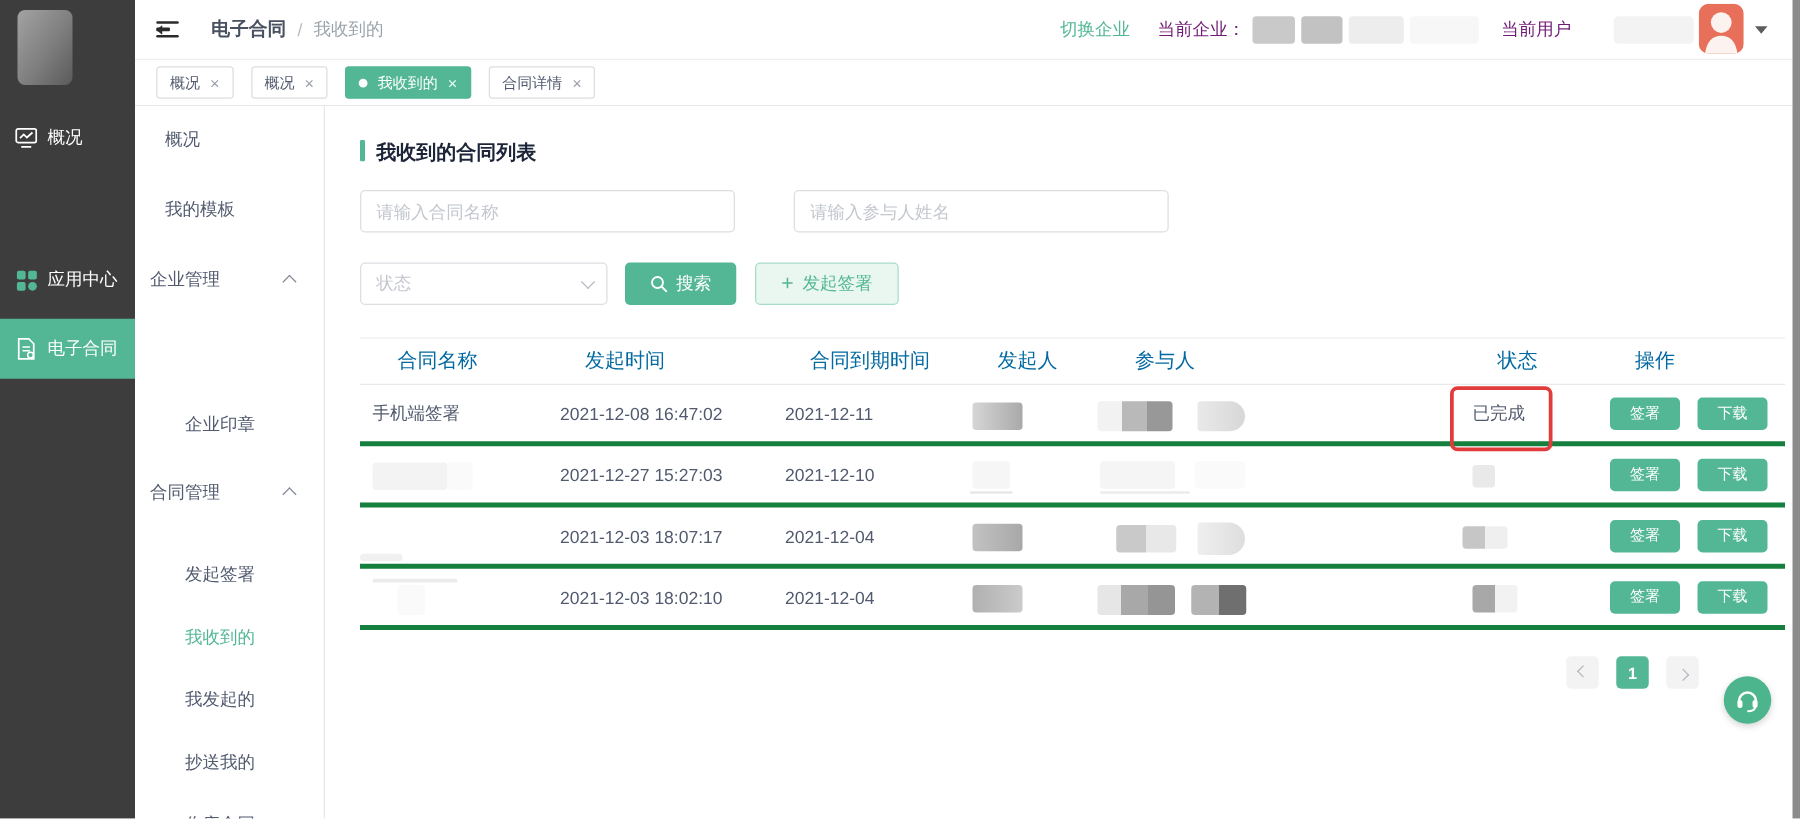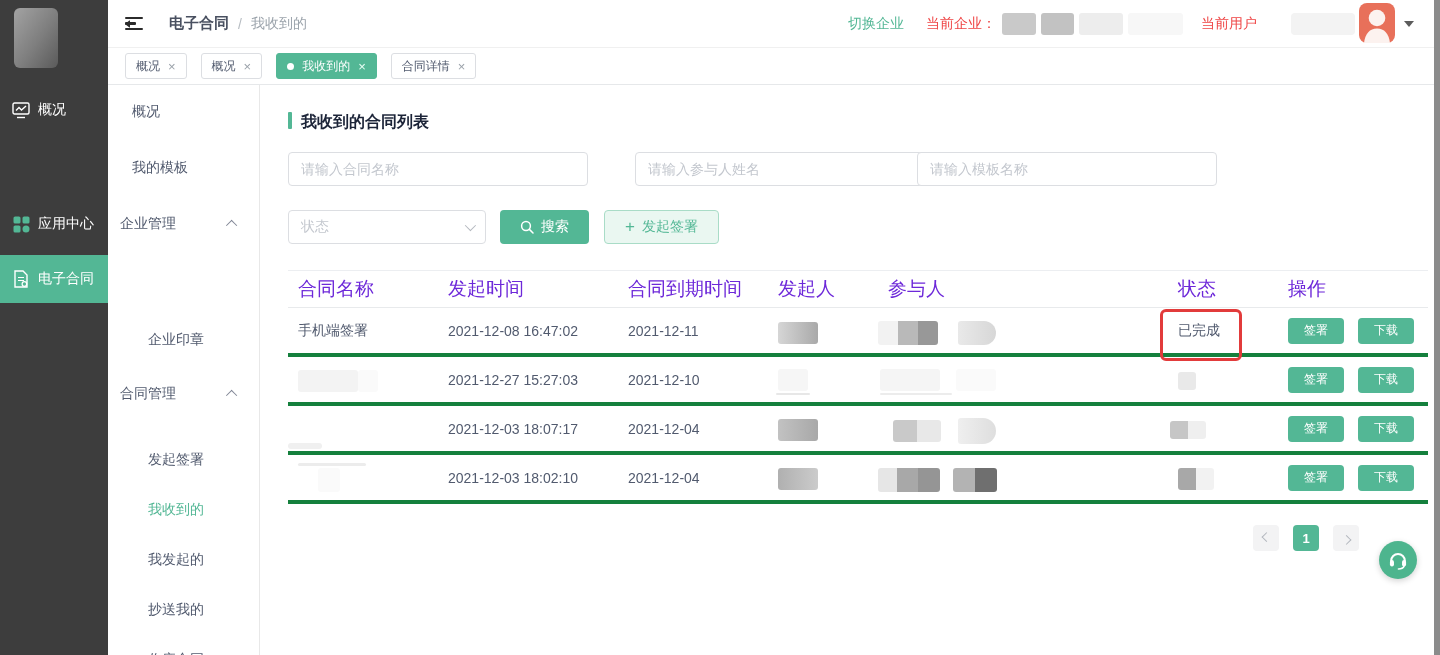--- a/index.html
+++ b/index.html
@@ -24,21 +24,21 @@
   .fold-icon .b1{top:0;width:18px;}
   .fold-icon .b2{top:5.3px;width:11px;}
   .fold-icon .b3{top:10.6px;width:18px;}
   .fold-icon .tri{position:absolute;right:0;top:2.6px;width:0;height:0;background:none;
      border-top:4px solid transparent;border-bottom:4px solid transparent;border-right:5px solid #2b2b2b;}
   .crumb-app{font-size:15px;font-weight:bold;color:#495060;margin-right:9px;}
   .crumb-sep{color:#b6bcc2;margin-right:9px;}
   .crumb-cur{color:#9ba3ab;}
   .hdr-right{margin-left:auto;display:flex;align-items:center;}
   .switch-link{color:#53b795;cursor:pointer;margin-right:22px;}
-  .hdr-label{color:#ef4444;}
+  .hdr-label{color:#701a75;}
   .redact-strip{display:flex;align-items:center;gap:5px;margin:0 18px 0 6px;}
   .redact-strip i{display:block;height:22px;border-radius:3px;}
   .user-redact{width:64px;height:22px;border-radius:4px;background:#f3f3f3;margin:0 4px 0 34px;}
   .avatar{width:36px;height:40px;margin-top:-2px;}
   .hdr-caret{width:0;height:0;margin-left:9px;border-left:5px solid transparent;
              border-right:5px solid transparent;border-top:6px solid #5c5c5c;cursor:pointer;}
 
   
   .tabbar{position:absolute;left:108px;top:48px;width:1326px;height:37px;background:#fff;
           border-bottom:1px solid #e6e8ea;display:flex;align-items:center;gap:14px;padding-left:17px;}
@@ -78,21 +78,21 @@
               background:#53b795;color:#fff;font-size:14px;display:flex;align-items:center;
               justify-content:center;gap:7px;cursor:pointer;}
   .btn-initiate{position:absolute;left:344px;top:125px;width:115px;height:34px;border:1px solid #a9dcc7;
                 border-radius:4px;background:#eaf7f1;color:#53b795;font-size:14px;display:flex;
                 align-items:center;justify-content:center;gap:7px;cursor:pointer;}
   .plus{font-size:17px;line-height:1;margin-top:-2px;}
 
   
   .table{position:absolute;left:28px;top:185px;width:1140px;}
   .thead{position:relative;height:38px;border-top:1px solid #eceef1;border-bottom:1px solid #e8eaec;}
-  .th{position:absolute;top:50%;transform:translateY(-50%);color:#6d28d9;font-size:19px;}
+  .th{position:absolute;top:50%;transform:translateY(-50%);color:#0369a1;font-size:16px;margin-left:20px;}
   .trow{position:relative;height:49px;border-bottom:4px solid #15803d;}
   .cell{position:absolute;top:50%;transform:translateY(-50%);color:#515a6e;font-size:14px;}
   .c0{left:10px;}.c1{left:160px;}.c2{left:340px;}.c3{left:490px;}.c4{left:600px;}.c5{left:890px;}.c6{left:1000px;}
   .rd{position:absolute;border-radius:3px;}
   .btn-act{position:absolute;top:50%;transform:translateY(-50%);width:56px;height:26px;border:none;
            border-radius:4px;background:#53b795;color:#fff;font-size:12px;cursor:pointer;}
   .a-sign{left:1000px;}
   .a-down{left:1070px;}
   .red-box{position:absolute;left:900px;top:224px;width:82px;height:52px;border:3px solid #e23b3b;
            border-radius:6px;pointer-events:none;}
@@ -243,21 +243,20 @@
   </aside>
 
   <main class="main">
     <div class="sec-title">
       <span class="bar"></span>
       <span class="txt">我收到的合同列表</span>
     </div>
 
     <input class="inp" style="left: 28px;" placeholder="请输入合同名称">
     <input class="inp" style="left: 342px; margin-left: 33px;" placeholder="请输入参与人姓名">
-    <input class="inp" style="left: 657px;" placeholder="请输入模板名称">
 
     <div class="select">
       <span>状态</span>
       <span class="chev-down"></span>
     </div>
 
     <button class="btn-search">
       <span style="display:inline-flex;">
         <svg width="14" height="14" viewBox="0 0 14 14">
             <circle cx="6" cy="6" r="4.4" fill="none" stroke="#fff" stroke-width="1.5"></circle>

